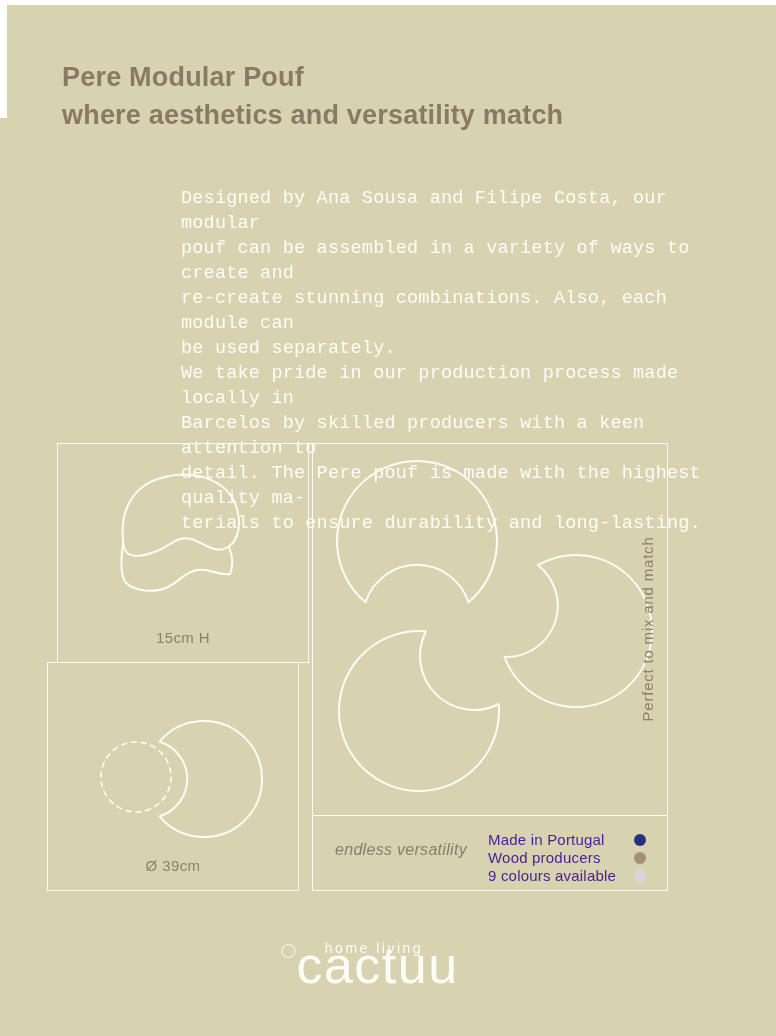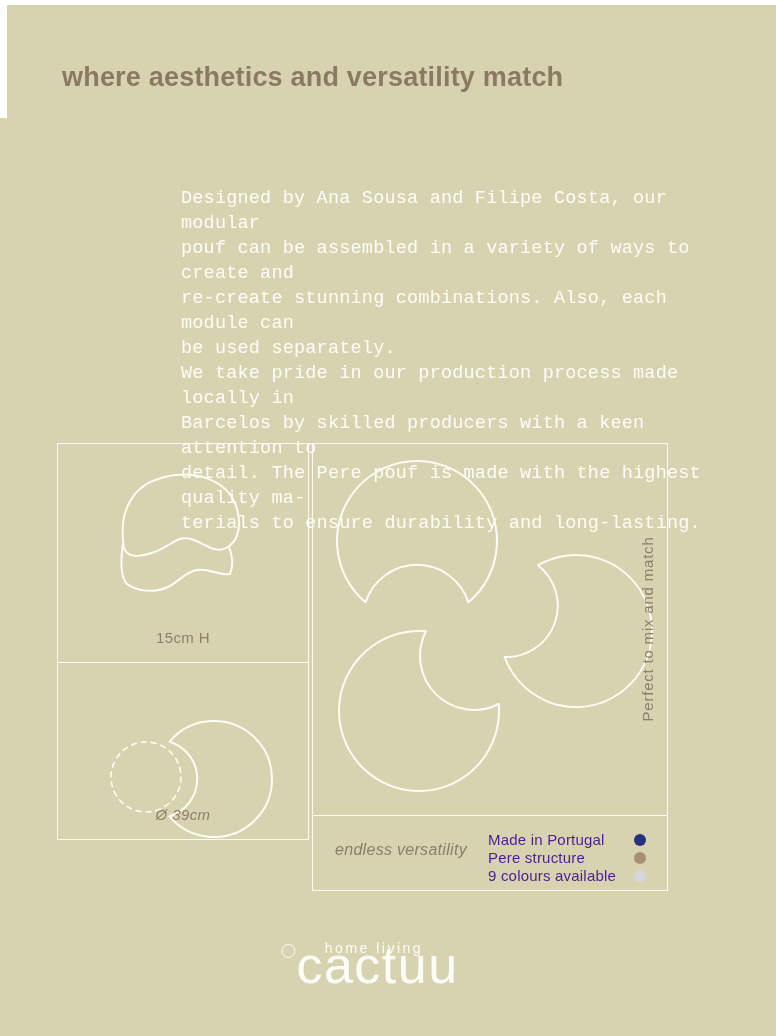--- a/index.html
+++ b/index.html
@@ -24,21 +24,21 @@
     position:absolute;left:181px;top:186px;width:560px;
     color:#fdfdf7;font-size:18.5px;line-height:25px;
     white-space:pre-line;letter-spacing:.2px;font-family:Liberation Mono, monospace;
   }
 
   .box{
     position:absolute;border:1px solid rgba(253,252,245,.95);
     box-sizing:border-box;
   }
   .box-side{left:57px;top:443px;width:252px;height:220px;}
-  .box-topview{left:57px;top:662px;width:252px;height:178px;font-style:italic;}
+  .box-topview{left:47px;top:662px;width:252px;height:229px;}
   .box-combo{left:312px;top:443px;width:356px;height:373px;}
   .box-legend{left:312px;top:815px;width:356px;height:76px;}
 
   .dim-label{
     position:absolute;left:0;right:0;text-align:center;
     color:#8f7e6c;font-size:15px;letter-spacing:.4px;
   }
   .label-side{bottom:16px;}
   .label-topview{bottom:16px;}
 
@@ -84,20 +84,21 @@
   }
 </style>
 </head>
 <body>
 
 <div class="canvas">
   <div class="edge-top"></div>
   <div class="edge-left"></div>
 
   <div class="title">
+    <div>Pere Modular Pouf</div>
     <div>where aesthetics and versatility match</div>
   </div>
 
   <div class="about">Designed by Ana Sousa and Filipe Costa, our modular
 pouf can be assembled in a variety of ways to create and
 re-create stunning combinations. Also, each module can
 be used separately.
 We take pride in our production process made locally in
 Barcelos by skilled producers with a keen attention to
 detail. The Pere pouf is made with the highest quality ma-
@@ -132,21 +133,21 @@
   </div>
 
   <div class="box box-legend">
     <div class="caption-italic">endless versatility</div>
     <div class="legend-list">
       <div class="legend-row">
         <span class="legend-label">Made in Portugal</span>
         <span class="legend-dot" style="background: rgb(39, 48, 126);"></span>
       </div>
       <div class="legend-row">
-        <span class="legend-label">Pere structure</span>
+        <span class="legend-label">Wood producers</span>
         <span class="legend-dot" style="background: rgb(168, 143, 119);"></span>
       </div>
       <div class="legend-row">
         <span class="legend-label">9 colours available</span>
         <span class="legend-dot" style="background: rgb(214, 213, 221);"></span>
       </div>
     </div>
   </div>
 
   <div class="logo">

